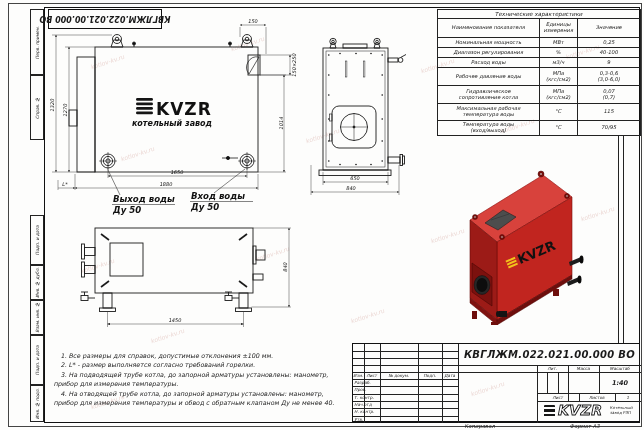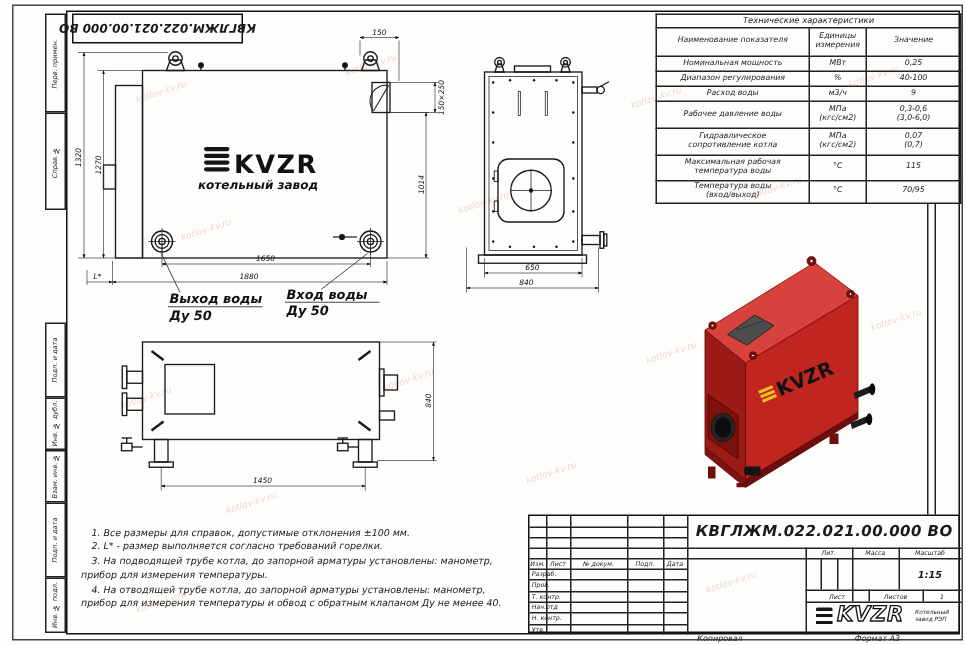--- a/index.html
+++ b/index.html
@@ -487,21 +487,21 @@
     <div class="tb-cell left" style="left:0;top:49.7px;width:27px;height:7.3px">Т. контр.</div>
     <div class="tb-cell left" style="left:0;top:57px;width:27px;height:7.3px">Нач.отд</div>
     <div class="tb-cell left" style="left:0;top:64.3px;width:27px;height:7.3px">Н. контр.</div>
     <div class="tb-cell left" style="left:0;top:71.7px;width:27px;height:7.3px">Утв.</div>
 
     <div class="docnum">КВГЛЖМ.022.021.00.000 ВО</div>
 
     <div class="tb-cell" style="left:184px;top:21px;width:31px;height:7px">Лит.</div>
     <div class="tb-cell" style="left:215px;top:21px;width:31px;height:7px">Масса</div>
     <div class="tb-cell" style="left:246px;top:21px;width:42px;height:7px">Масштаб</div>
-    <div class="scaleval">1:15</div>
+    <div class="scaleval">1:40</div>
     <div class="tb-cell" style="left:184px;top:49px;width:42px;height:8px">Лист</div>
     <div class="tb-cell" style="left:226px;top:49px;width:36px;height:8px">Листов</div>
     <div class="tb-cell" style="left:262px;top:49px;width:26px;height:8px">1</div>
 
     <div class="logo-cell">
       <div class="coil"></div>
       <div class="kvzr-outline">KVZR</div>
       <div class="company">Котельный
 завод РЭП</div>
     </div>

